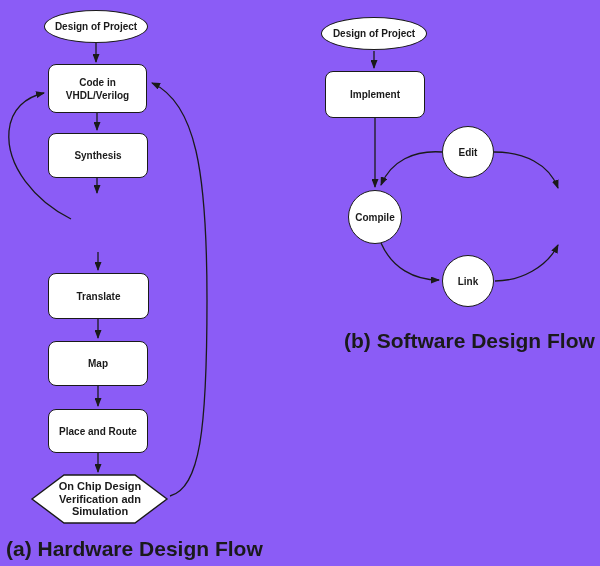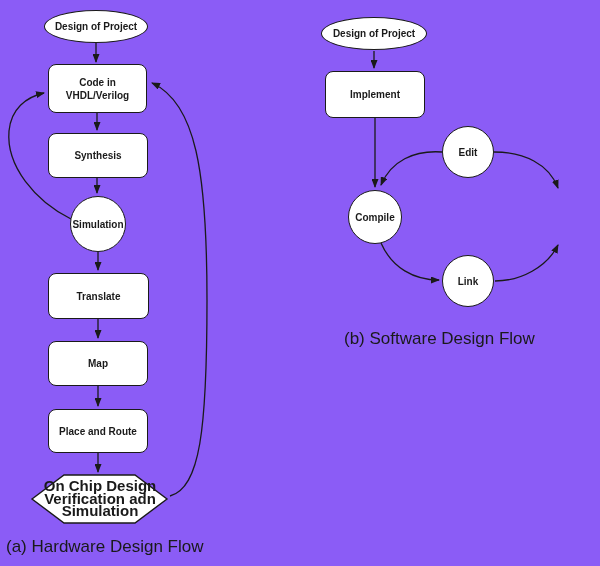--- a/index.html
+++ b/index.html
@@ -42,30 +42,30 @@
   .circle  { border-radius: 50%; }
   .hex-label {
     position: absolute;
     box-sizing: border-box;
     display: flex;
     flex-direction: column;
     align-items: center;
     justify-content: center;
     text-align: center;
     color: #1a1a1a;
-    font-size: 15px;
+    font-size: 11px;
     font-weight: bold;
     line-height: 12.5px;
     background: transparent;
   }
   .caption {
     position: absolute;
     color: #1a1a1a;
-    font-size: 17px;
-    font-weight: normal;
+    font-size: 21px;
+    font-weight: bold;
     white-space: nowrap;
   }
   svg path, svg line, svg polygon { vector-effect: non-scaling-stroke; }
 </style>
 </head>
 <body>
 
 <div class="canvas">
 
   <svg class="connectors" width="600" height="566" viewBox="0 0 600 566" xmlns="http://www.w3.org/2000/svg">
@@ -102,23 +102,20 @@
 
   <div class="node rrect" style="left:48px; top:64px; width:99px; height:49px;">
     <span>Code in</span>
     <span>VHDL/Verilog</span>
   </div>
 
   <div class="node rrect" style="left:48px; top:133px; width:100px; height:45px;">
     <span>Synthesis</span>
   </div>
 
-  <div class="node circle" style="left:70px; top:196px; width:56px; height:56px;">
-    <span>Simulation</span>
-  </div>
 
   <div class="node rrect" style="left:48px; top:273px; width:101px; height:46px;">
     <span>Translate</span>
   </div>
 
   <div class="node rrect" style="left:48px; top:341px; width:100px; height:45px;">
     <span>Map</span>
   </div>
 
   <div class="node rrect" style="left:48px; top:409px; width:100px; height:44px;">

